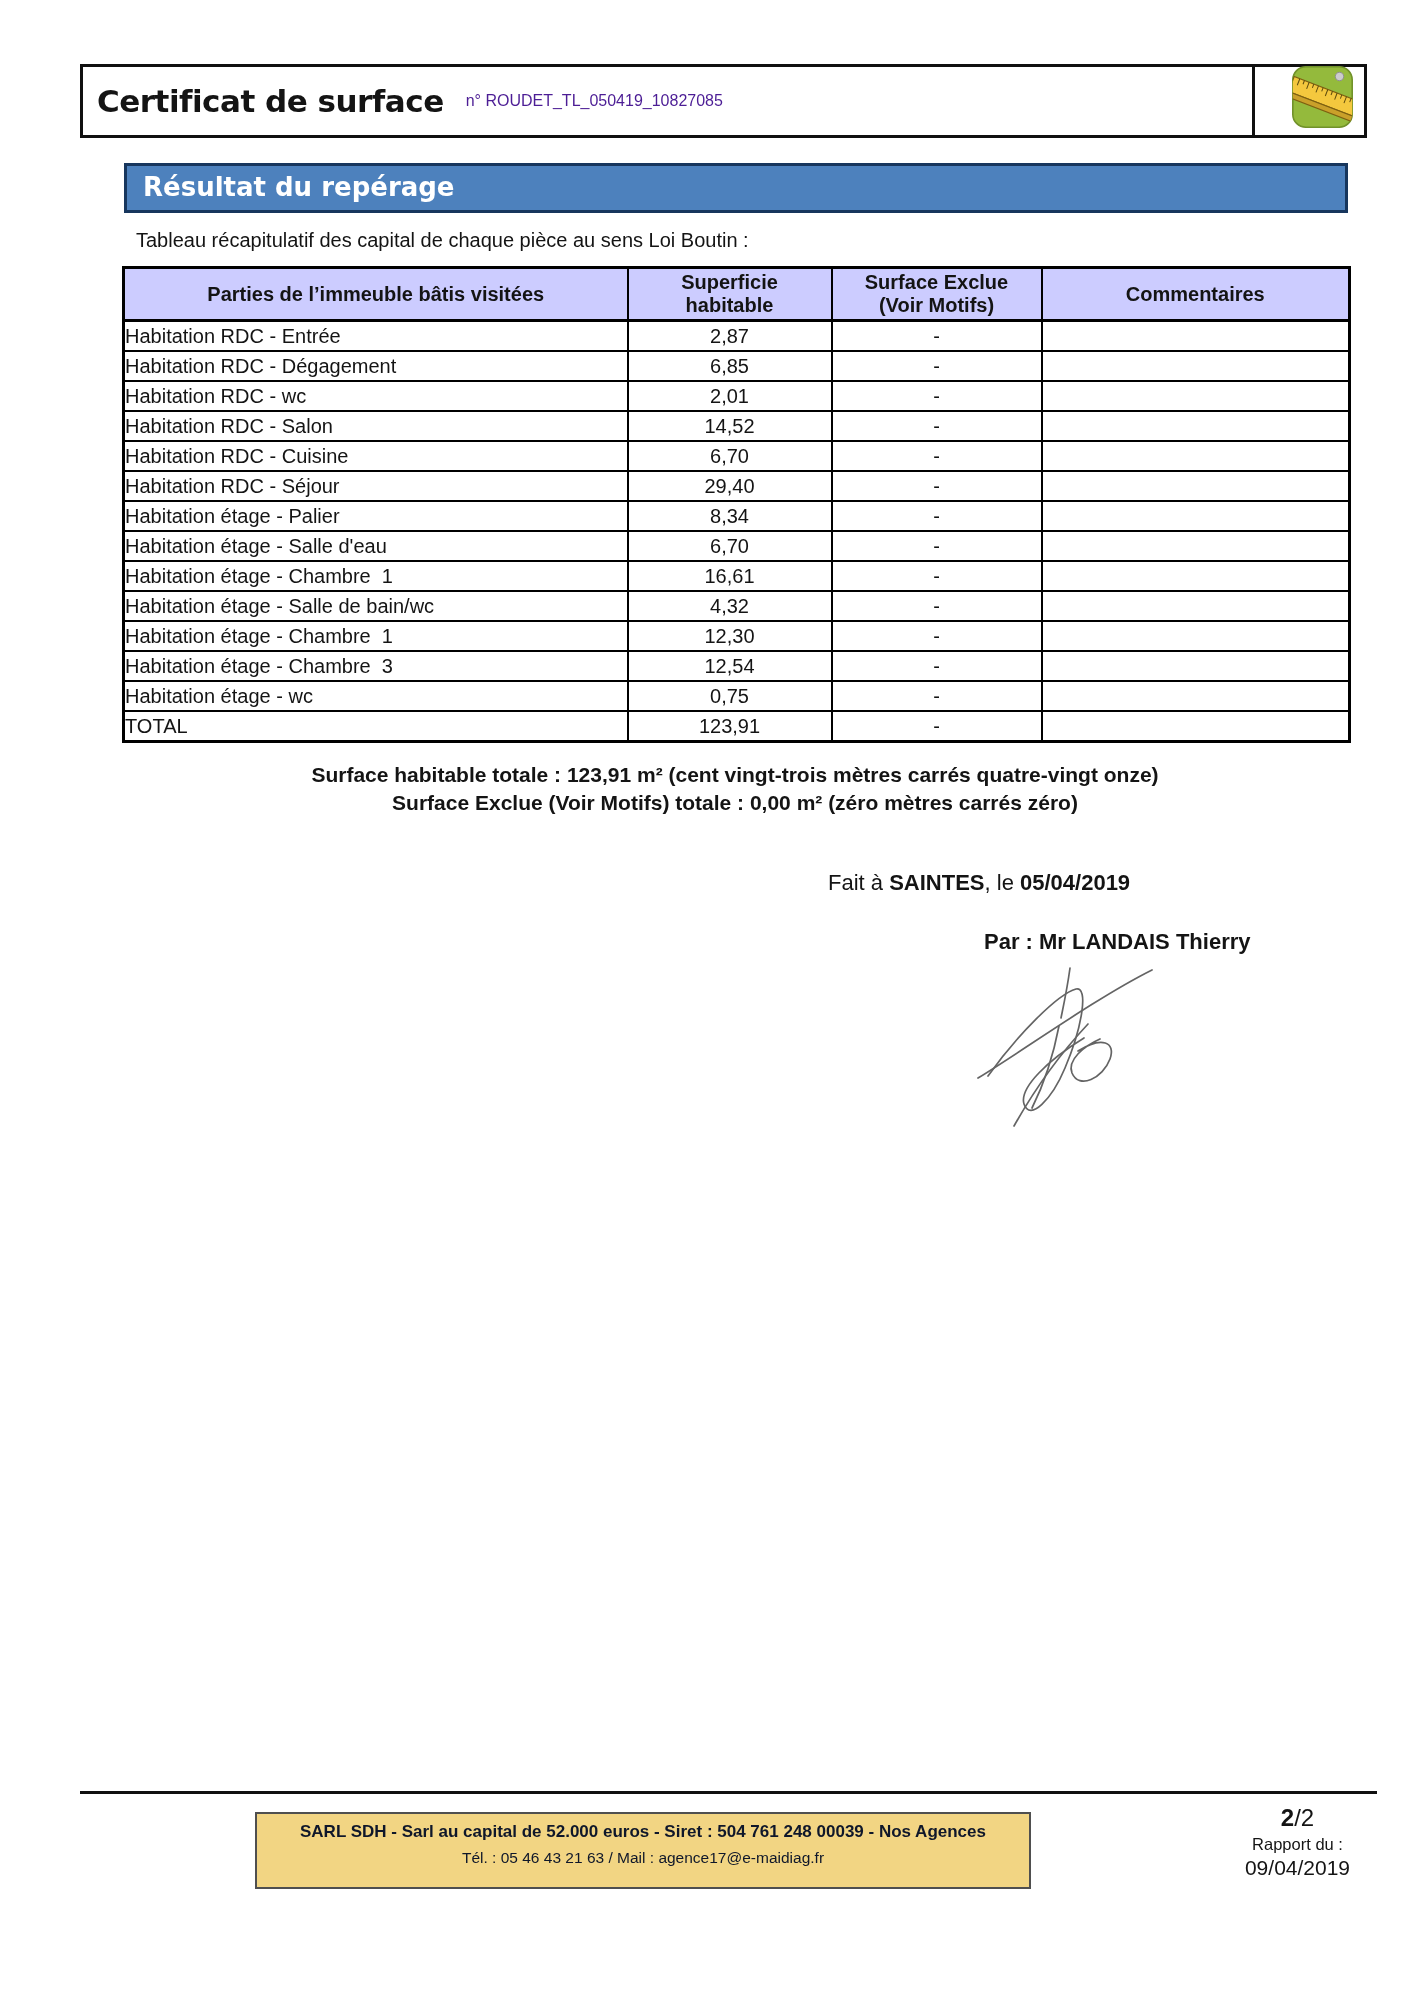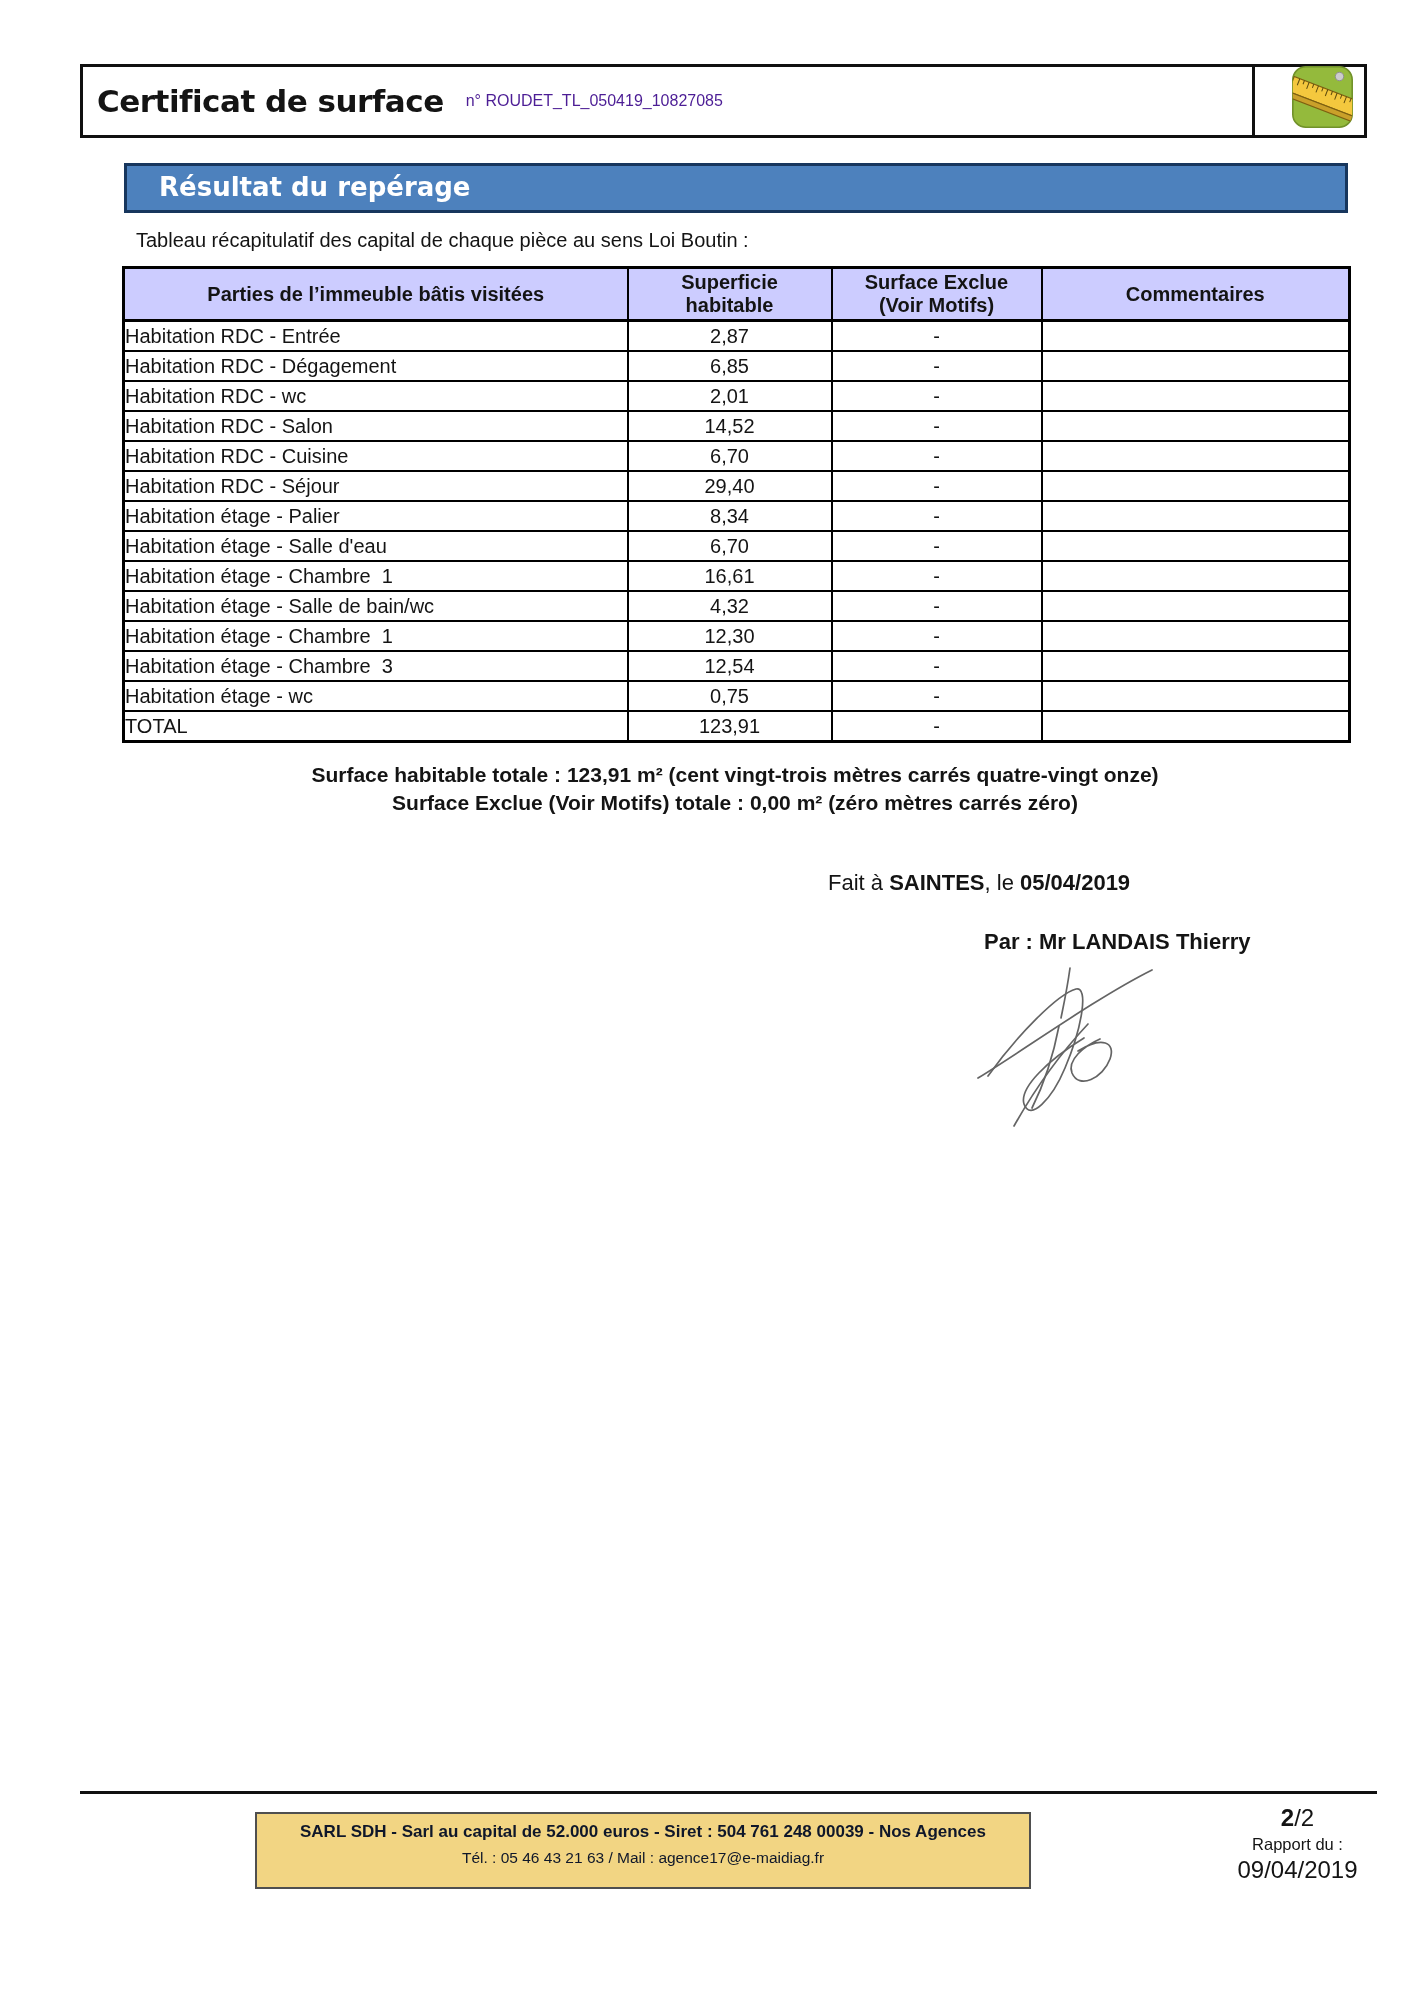--- a/index.html
+++ b/index.html
@@ -18,21 +18,21 @@
     letter-spacing:-0.5px;white-space:nowrap;
   }
   .doc-number{font-size:16px;margin-left:22px;white-space:nowrap;color:#4c1d95;}
   .header-divider{position:absolute;left:1169px;top:0;bottom:0;width:3px;background:#101010;}
   .ruler-icon{position:absolute;left:1292px;top:66px;width:61px;height:62px;z-index:3;}
   
   .banner{
     position:absolute;left:124px;top:163px;width:1224px;height:50px;
     box-sizing:border-box;border:3px solid #17365d;background:#4d81bd;
     color:#ffffff;font-family:"DejaVu Sans",sans-serif;font-weight:bold;
-    font-size:26px;line-height:43px;padding-left:32px;
+    font-size:26px;line-height:43px;padding-left:16px;
   }
   
   .intro{position:absolute;left:136px;top:229px;font-size:20px;}
   
   table.surfaces{
     position:absolute;left:122px;top:266px;width:1226px;
     border-collapse:collapse;table-layout:fixed;
     border:3px solid #000;font-size:20px;
   }
   table.surfaces th,table.surfaces td{border:2px solid #000;padding:0;}
@@ -60,21 +60,21 @@
     position:absolute;left:255px;top:1812px;width:776px;height:77px;
     box-sizing:border-box;background:#f2d583;border:2px solid #4f4f4f;
     text-align:center;color:#0f172a;padding-top:8px;
   }
   .footer-box .f1{font-size:17px;font-weight:bold;margin-bottom:5px;}
   .footer-box .f2,.footer-box .f3{font-size:15.5px;line-height:21px;}
   .page-info{position:absolute;left:1225px;top:1804px;width:145px;text-align:center;}
   .page-info .pnum{font-size:24px;}
   .page-info .pnum b{font-weight:bold;}
   .page-info .rlabel{font-size:16.5px;margin-top:3px;}
-  .page-info .rdate{font-size:24px;margin-top:2px;}
+  .page-info .rdate{font-size:21px;margin-top:2px;}
 </style>
 </head>
 <body>
 
 <div class="page">
 
   <div class="header-box">
     <span class="doc-title">Certificat de surface</span>
     <span class="doc-number">n° ROUDET_TL_050419_10827085</span>
     <span class="header-divider"></span>

